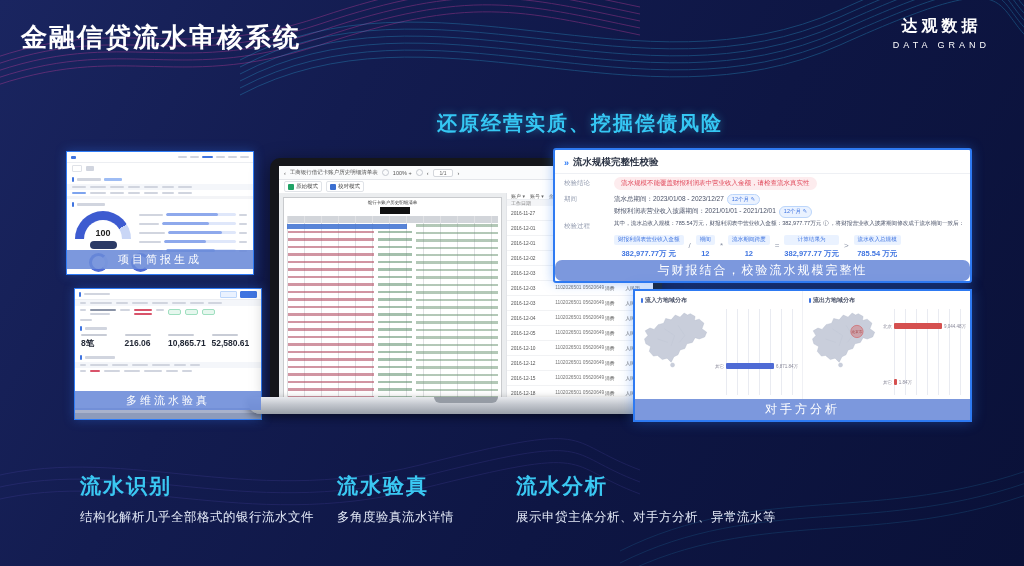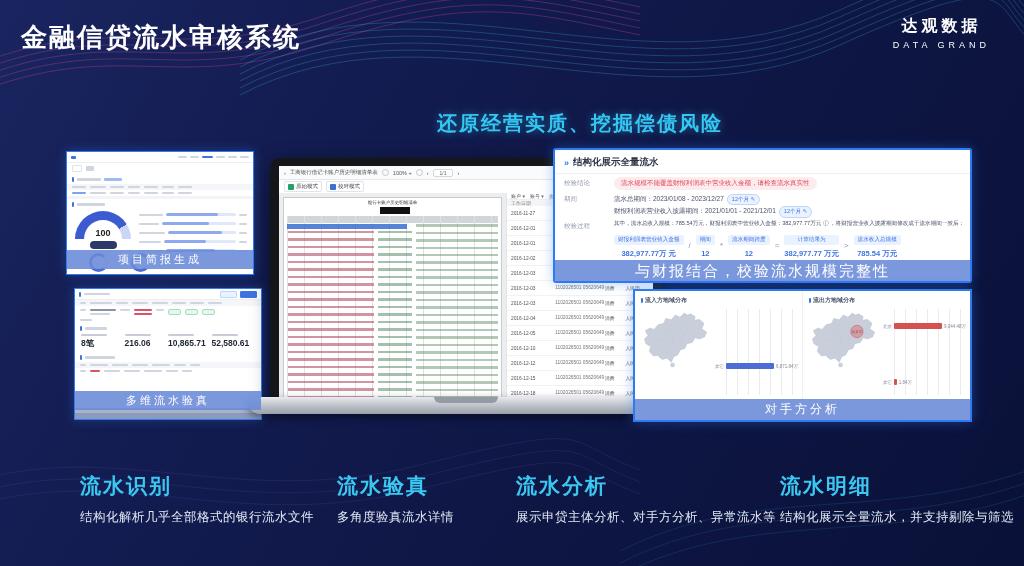--- a/index.html
+++ b/index.html
@@ -95,21 +95,21 @@
   .pill-red{background:#fdecee;color:#e0485a;font-size:6.5px;padding:2px 7px;border-radius:8px;white-space:nowrap;}
   .cp-text{font-size:6.5px;color:#4a5268;line-height:1.7;white-space:nowrap;}
   .badge{display:inline-block;background:#eaf2ff;border:1px solid #bcd6fb;color:#3f74e0;font-size:5.5px;
     padding:0 4px;border-radius:7px;margin-left:3px;}
   .cp-process{font-size:5.6px;color:#4a5268;white-space:nowrap;}
   .formula{display:flex;align-items:flex-start;gap:5px;margin:4px 0 0 59px;}
   .fcol{text-align:center;}
   .fpill{background:#eaf2ff;color:#3f74e0;font-size:5.6px;padding:1px 4px;border-radius:2px;white-space:nowrap;}
   .fval{font-size:7.5px;color:#3f74e0;font-weight:bold;margin-top:4px;white-space:nowrap;}
   .fop{font-size:8px;color:#8a93a6;padding-top:6px;}
-  .cp-cap{bottom:0;height:21px;line-height:21px;letter-spacing:2px;font-size:15px;}
+  .cp-cap{bottom:0;height:21px;line-height:21px;letter-spacing:2px;font-size:12px;border-radius:7px;}
   
   .ana{left:633px;top:289px;width:335px;height:129px;background:#fff;border:2px solid #2e7af2;
     box-shadow:0 0 12px rgba(46,122,242,.4);z-index:5;overflow:hidden;display:flex;justify-content:center;}
   .half{flex:1;position:relative;padding:5px 4px 0 6px;}
   .half+.half{border-left:1px solid #f0f1f5;}
   .ctitle{display:flex;align-items:center;gap:2px;font-size:6px;color:#4a5268;font-weight:bold;}
   .mapbox{position:absolute;left:2px;top:16px;}
   .chart{position:absolute;right:4px;top:18px;width:72px;height:86px;
     background:repeating-linear-gradient(90deg,#e9ebf1 0 1px,transparent 1px 11px);}
   .brow{position:absolute;left:-22px;right:0;display:flex;align-items:center;gap:2px;}
@@ -481,21 +481,21 @@
       </div>
     </div>
   </div>
   <div class="abs lap-base">
       <div class="lap-notch"></div>
     </div>
 
   <div class="abs checkp">
     <div class="cp-title">
       <span class="cp-chev">»</span>
-      <span>结构化展示全量流水</span>
+      <span>流水规模完整性校验</span>
     </div>
     <div class="cp-row">
       <div class="cp-label">校验结论</div>
       <div class="pill-red">流水规模不能覆盖财报利润表中营业收入金额，请检查流水真实性</div>
     </div>
     <div class="cp-row">
       <div class="cp-label">期间</div>
       <div>
         <div class="cp-text">
           <span>流水总期间：2023/01/08 - 2023/12/27</span><span class="badge"><span>12个月</span> <span>✎</span></span>
@@ -594,18 +594,14 @@
     <div class="fdesc">结构化解析几乎全部格式的银行流水文件</div>
   </div>
   <div class="abs feat" style="left:516px;">
     <div class="ftitle">流水分析</div>
     <div class="fdesc">展示申贷主体分析、对手方分析、异常流水等</div>
   </div>
   <div class="abs feat" style="left:337px;">
     <div class="ftitle">流水验真</div>
     <div class="fdesc">多角度验真流水详情</div>
   </div>
-  <div class="abs feat" style="left:780px;">
-    <div class="ftitle">流水明细</div>
-    <div class="fdesc">结构化展示全量流水，并支持剔除与筛选</div>
-  </div>
 
 </div>
 
 </body></html>

